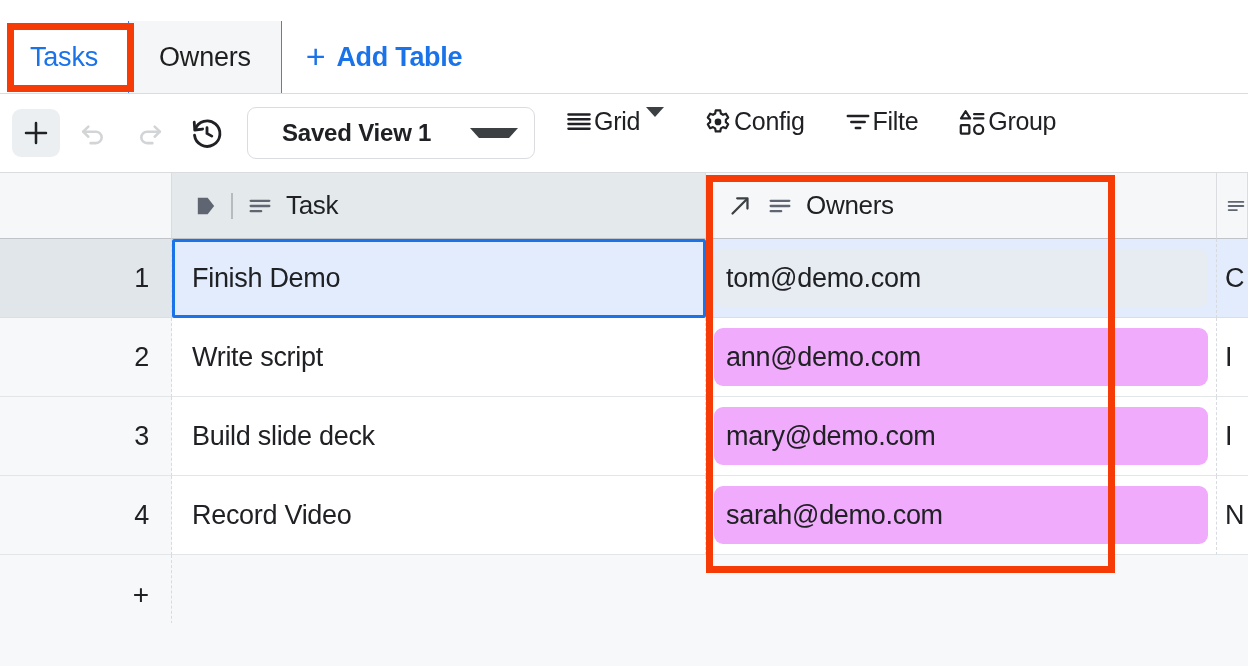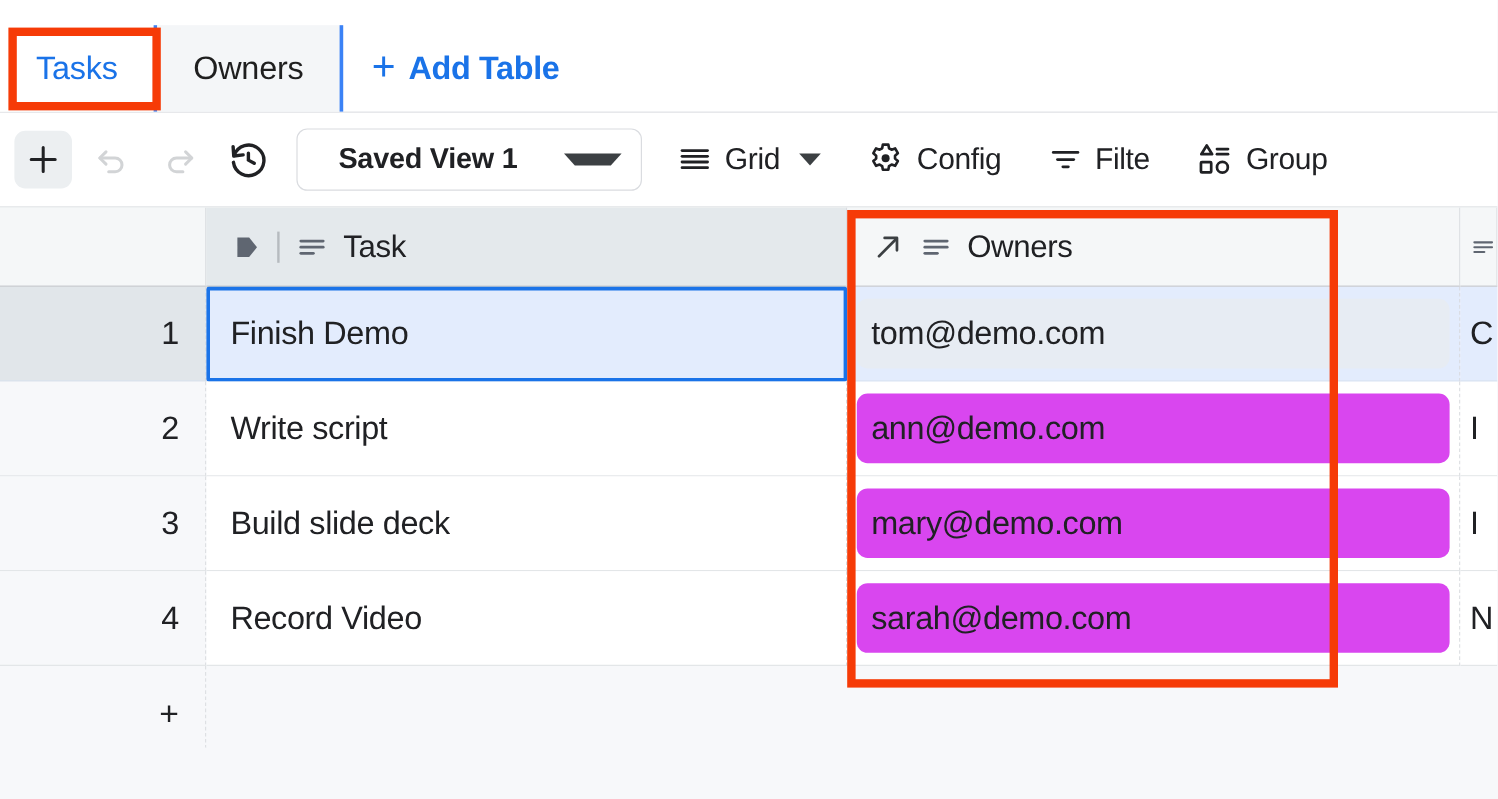--- a/index.html
+++ b/index.html
@@ -18,21 +18,21 @@
     background: #ffffff;
     border-bottom: 1px solid #dadce0;
     display: flex; align-items: flex-end;
   }
   .tab {
     height: 72px;
     padding: 0 30px;
     display: flex; align-items: center; justify-content: center;
     font-size: 27px;
     letter-spacing: -0.2px;
-    border-right: 3px solid #3b82f6;
+    border-right: 1px solid #3b82f6;
     cursor: pointer;
     white-space: nowrap;
   }
   .tab.active {
     background: #ffffff;
     color: #1a73e8;
     font-weight: 400;
   }
   .tab.inactive {
     background: #f4f6f8;
@@ -89,21 +89,21 @@
   .viewselect .vlabel {
     font-size: 24px; font-weight: 600; color: #202124;
     letter-spacing: -0.2px; white-space: nowrap;
   }
   .viewselect .caret {
     margin-left: auto; padding-left: 30px;
   }
 
   .tb-item {
     flex: none;
-    display: flex; align-items: center; gap: 10px;
+    display: flex; 
     height: 52px; padding: 0 9px;
     margin-left: 20px;
     cursor: pointer;
     white-space: nowrap;
   }
   .tb-item .tlabel {
     font-size: 25px; color: #202124; font-weight: 500; letter-spacing: -0.3px;
   }
   .tb-item .caret { margin-left: 6px; }
 
@@ -177,21 +177,21 @@
 
   .dcell.task { border-right: 1px dashed #d7dade; }
   .dcell.owner { border-right: 1px dashed #d7dade; padding-left: 0; }
   .dcell.extra { padding-left: 8px; border-right: none; }
 
   
   .refchip {
     margin: 0 8px 0 8px;
     height: 58px;
     width: 100%;
-    background: #d946ef;
+    background: #f0abfc;
     border-radius: 9px;
     display: flex; align-items: center;
     padding-left: 12px;
     overflow: hidden;
   }
   .refchip .dtext { font-size: 27px; }
 
   
   .drow.selrow .dcell { background: #e3ecfd; border-bottom-color: #d6dfee; }
   .drow.selrow .dcell.gutter { background: #e1e6ea; }

